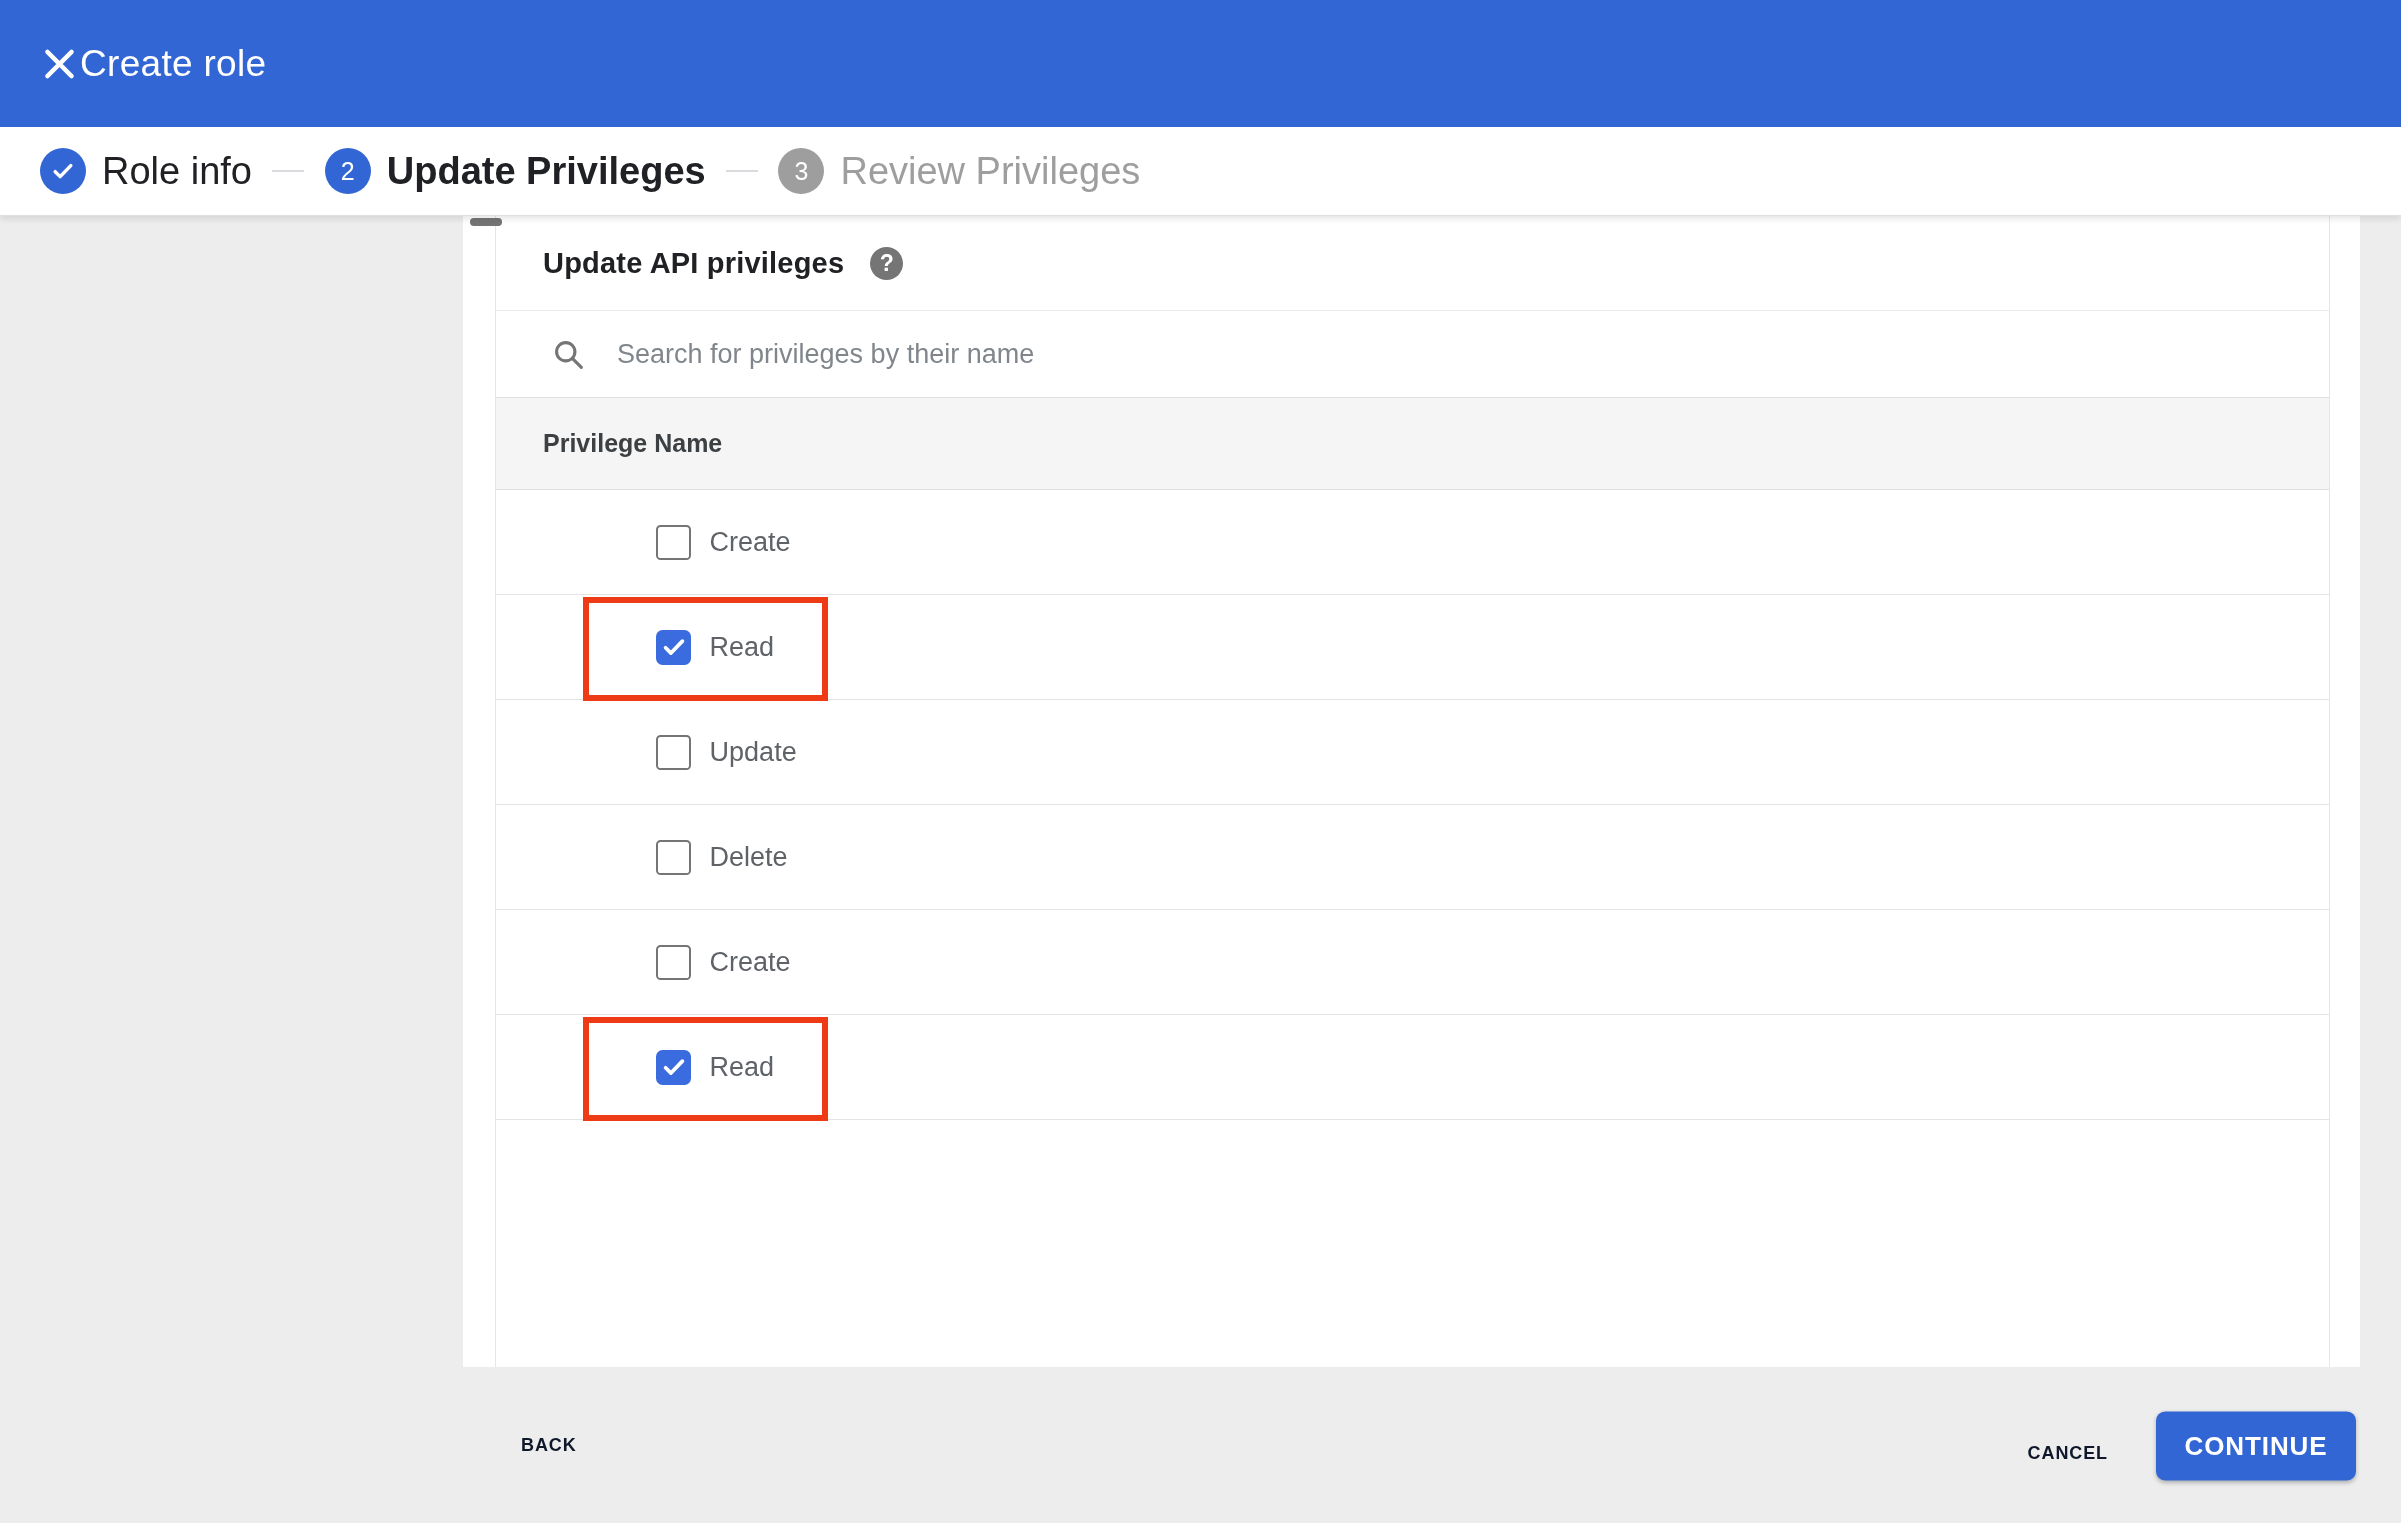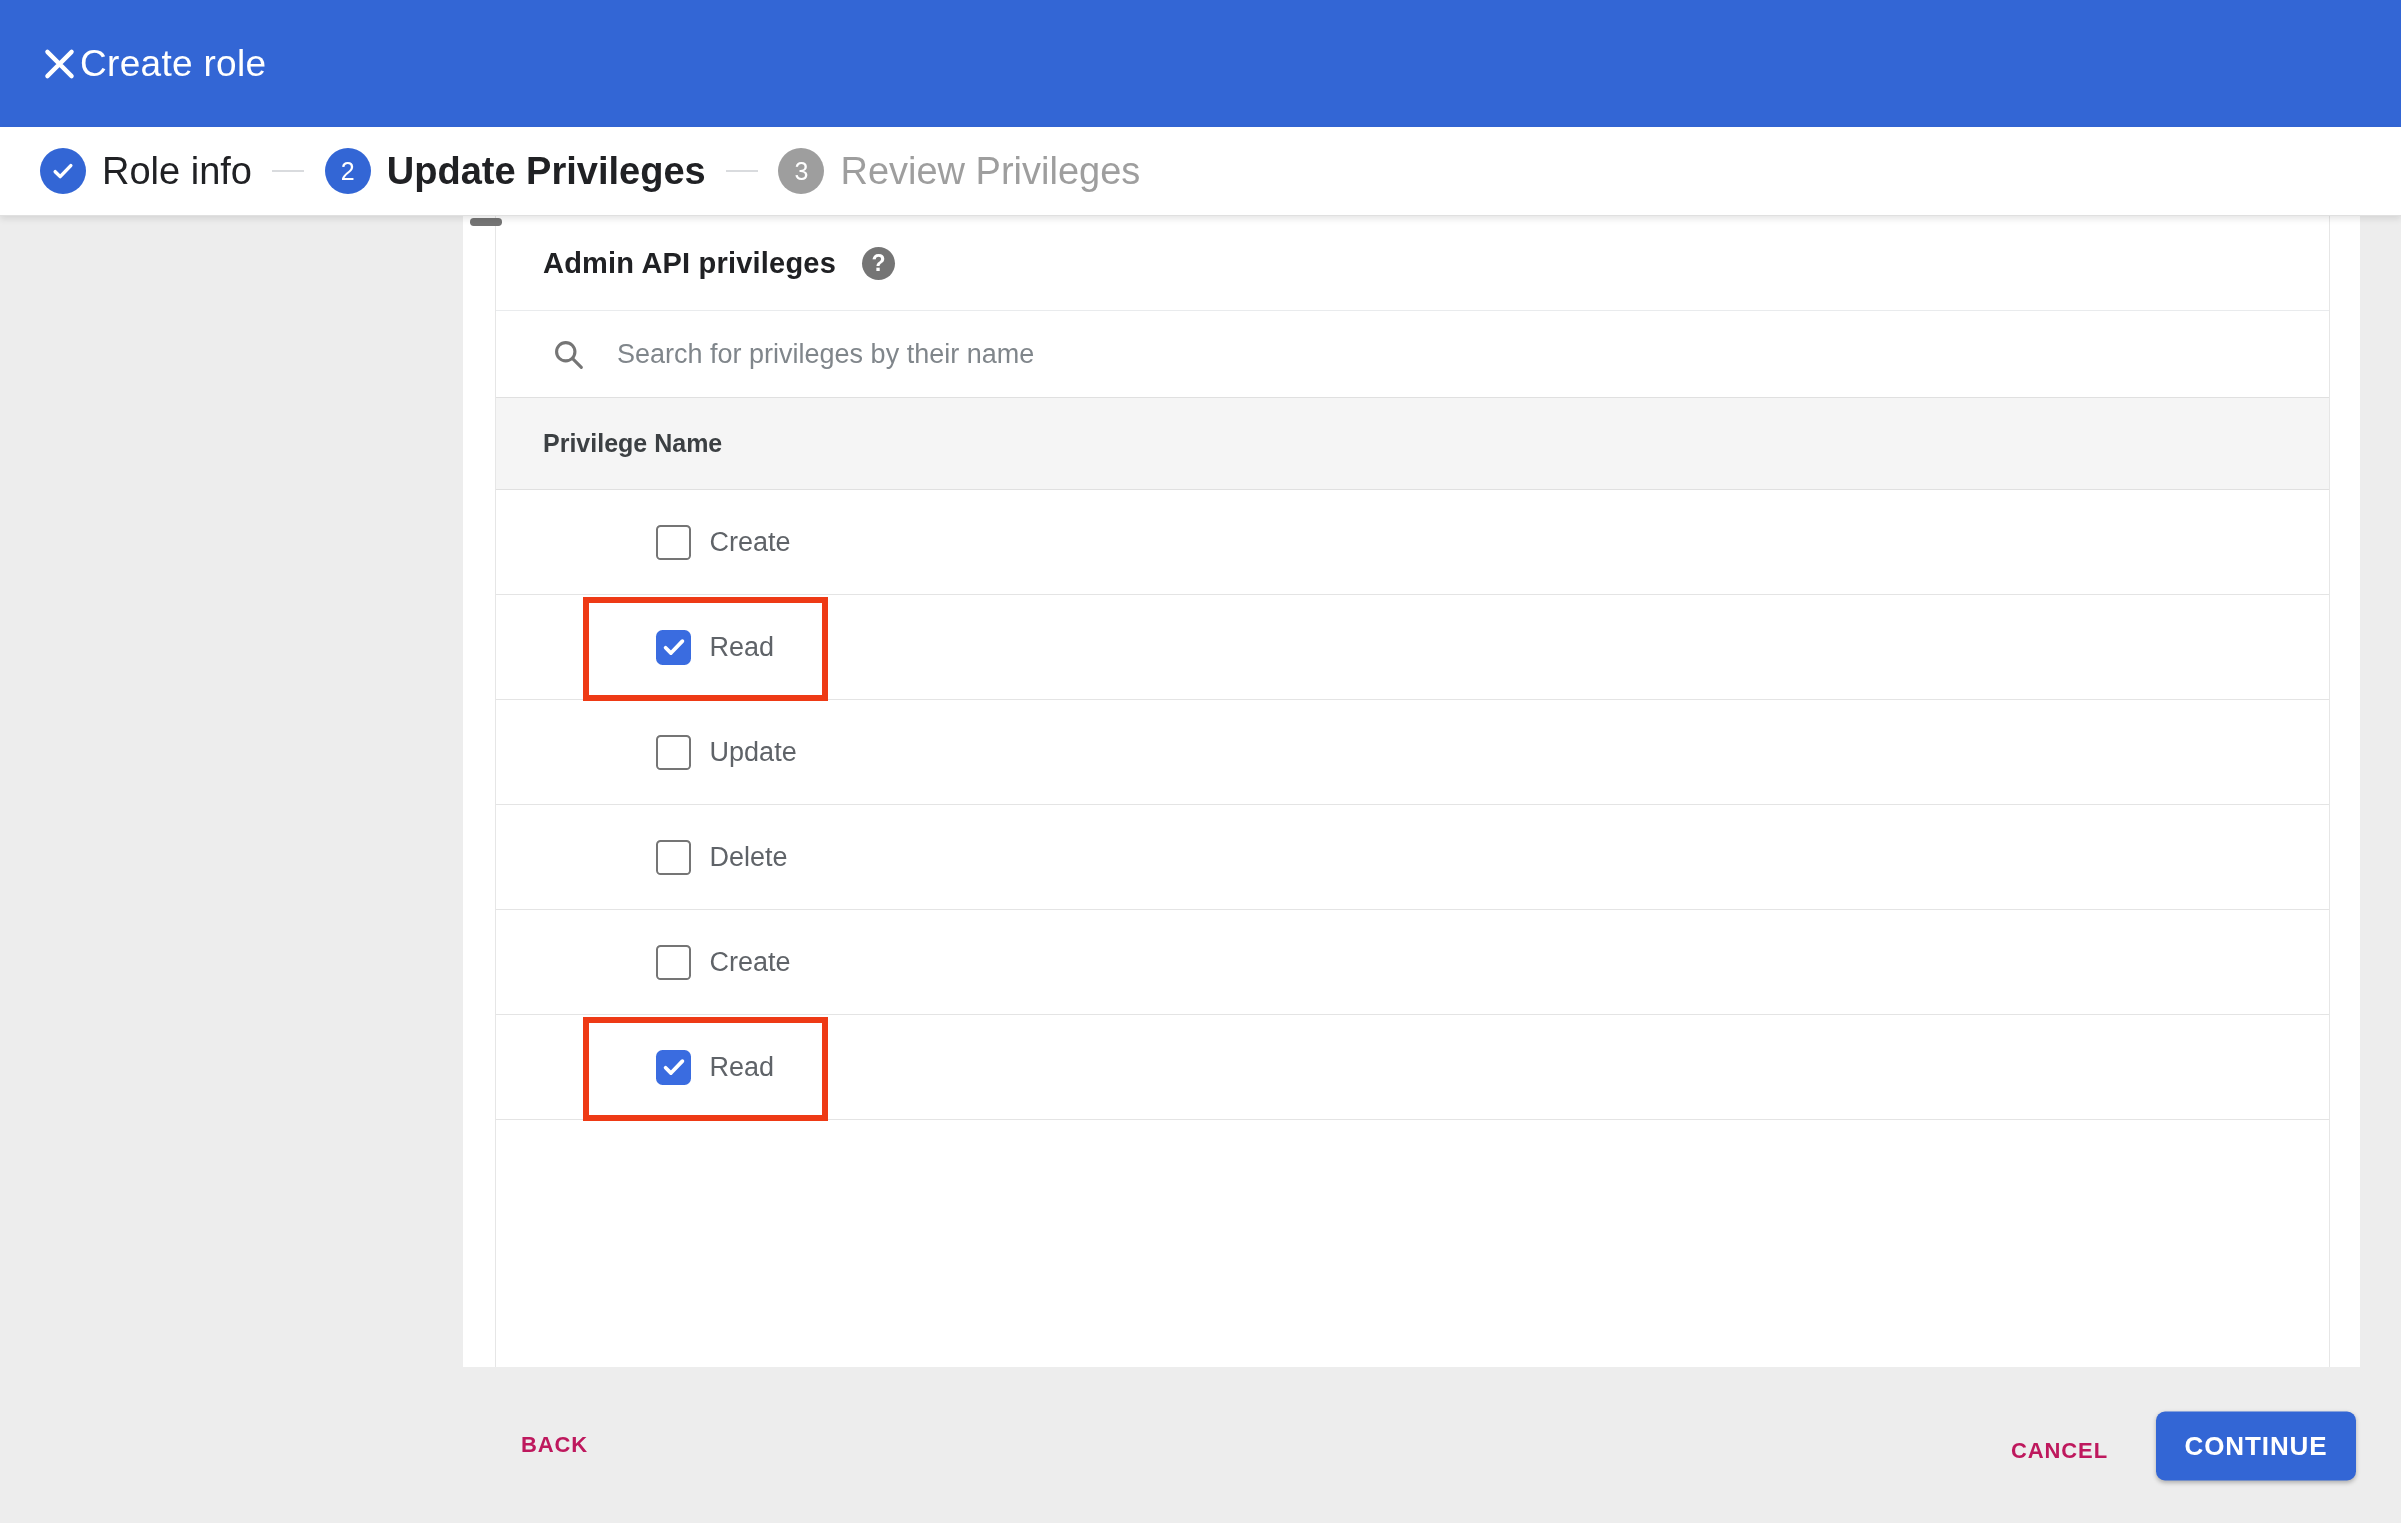--- a/index.html
+++ b/index.html
@@ -71,22 +71,22 @@
   .cbx.on{border:none;background:var(--checkbox-blue,#3a6ce0);border-radius:6.5px;
     display:flex;align-items:center;justify-content:center}
   .cbx.on svg{width:28px;height:28px;display:block}
   .row-lbl{margin-left:18.6px;font-size:27px;color:#5f6368;white-space:nowrap}
   .hl{position:absolute;left:87px;top:1.9px;width:245px;height:104px;
     border:6.5px solid var(--annotation-red,#ee3a15);pointer-events:none}
   .partial-row{height:32px;background:#fff}
 
   
   .footer{position:absolute;left:0;top:1367px;width:2401px;height:157px;background:#ededed}
-  .txt-btn{background:none;border:none;font-family:inherit;font-size:22px;font-weight:700;
-    color:#be185d;letter-spacing:0.9px;padding:16.7px 22px;cursor:pointer}
+  .txt-btn{background:none;border:none;font-family:inherit;font-size:18px;font-weight:700;
+    color:#0f172a;letter-spacing:0.9px;padding:16.7px 22px;cursor:pointer}
   .back{position:absolute;left:499px;top:50%;transform:translateY(-50%)}
   .footer-right{position:absolute;right:45px;top:50%;transform:translateY(-50%);display:flex;align-items:flex-end}
   .cancel{margin-right:26px}
   .primary{width:200px;height:69px;background:var(--accent-blue,#3366d5);color:#fff;border:none;
     border-radius:9px;font-size:26px;font-weight:700;letter-spacing:0.9px;font-family:inherit;
     box-shadow:0 1.9px 4.6px rgba(0,0,0,.25);cursor:pointer}
 </style>
 </head>
 <body>
 
@@ -121,21 +121,21 @@
         <span class="step-lbl">Review Privileges</span>
       </div>
     </nav>
 
   <div class="backdrop left"></div>
   <div class="backdrop right"></div>
   <div class="scroll-thumb"></div>
 
   <main class="card">
     <div class="title-row">
-      <h2>Admin API privileges</h2>
+      <h2>Update API privileges</h2>
       <span class="help">?</span>
     </div>
 
     <div class="search-row">
       <svg width="33" height="33" viewBox="0 0 36 36">
         <circle cx="15" cy="15" r="10" fill="none" stroke="#757575" stroke-width="3.4"></circle>
         <line x1="22.5" y1="22.5" x2="32" y2="32" stroke="#757575" stroke-width="3.4" stroke-linecap="round"></line>
       </svg>
       <input value="" placeholder="Search for privileges by their name" style="">
     </div>

